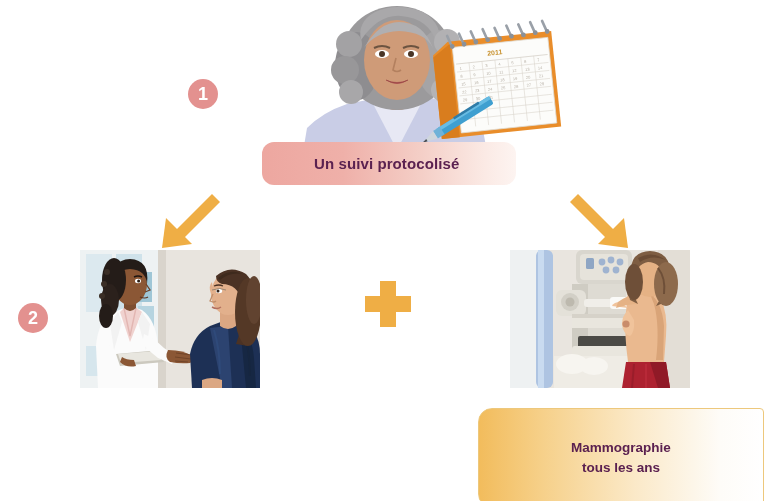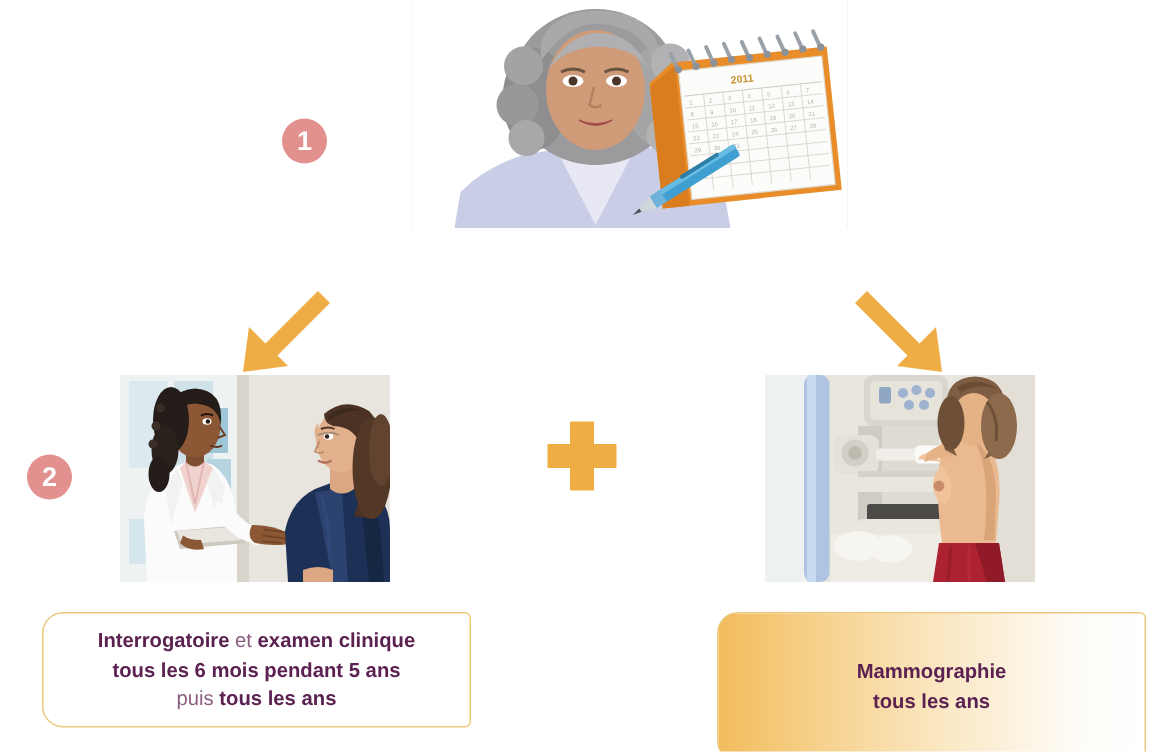--- a/index.html
+++ b/index.html
@@ -276,20 +276,23 @@
         <path d="M3.2 76 L4.5 82 L5.8 76 Z" fill="#4a4f55"></path>
         <rect x="-1" y="12" width="2.6" height="30" rx="1" fill="#2e7ca8"></rect>
       </g>
     </svg>
   </div>
 
   <div id="badge-1" class="badge">
     <span>1</span>
   </div>
 
+  <div id="banner">
+    <span id="banner-title">Un suivi protocolisé</span>
+  </div>
 
   <div id="arrow-left" class="arrow">
     <svg width="68" height="62" viewBox="0 0 68 62">
       <path d="M62 2 L30 34 L44 34 L44 48 L26 48 L26 34 L40 34 L8 2 Z" fill="none"></path>
       <path d="M66 6 L30 42 L30 22 L16 22 L16 56 L50 56 L50 42 L30 42 Z" fill="none"></path>
 
       <path d="M60 4 L68 12 L26 54 L18 46 Z" fill="#efae45"></path>
       <path d="M10 58 L14 28 L40 54 Z" fill="#efae45"></path>
     </svg>
   </div>
@@ -455,27 +458,20 @@
       <path d="M140 112 L148 138 L160 138 L156 112 Z" fill="#901a27"></path>
       <path d="M124 114 L122 138" stroke="#8e1a26" stroke-width="2" fill="none" opacity="0.6"></path>
       <path d="M136 114 L136 138" stroke="#c43040" stroke-width="2" fill="none" opacity="0.5"></path>
     </svg>
   </div>
 
   <div id="badge-2" class="badge">
     <span>2</span>
   </div>
 
-  <div id="caption-left" class="caption-box">
-    <div class="caption-text">
-      <div><span>Interrogatoire</span><span class="light"> et </span><span>examen clinique</span></div>
-      <div>tous les 6 mois pendant 5 ans</div>
-      <div><span class="light">puis </span><span>tous les ans</span></div>
-    </div>
-  </div>
 
   <div id="caption-right" class="caption-box">
     <div class="caption-text">
       <div>Mammographie</div>
       <div>tous les ans</div>
     </div>
   </div>
 
 </div>
 

